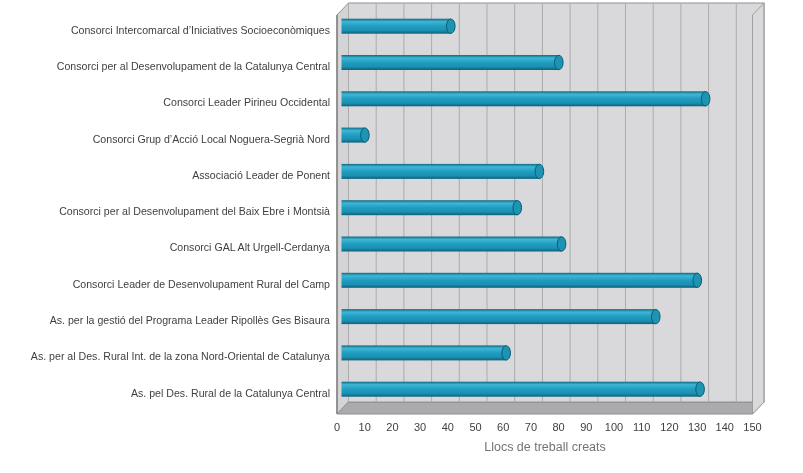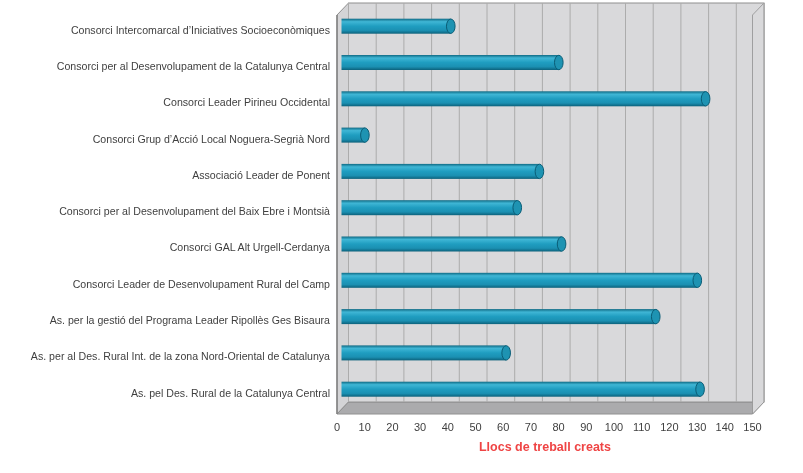--- a/index.html
+++ b/index.html
@@ -20,22 +20,22 @@
     left: 0;
     top: 0;
   }
   .axis-title {
     position: absolute;
     left: 337px;
     top: 440px;
     width: 416px;
     text-align: center;
     font-size: 12.5px;
-    font-weight: bold;
-    color: #ef4444;
+    font-weight: normal;
+    color: #737373;
   }
   text.cat-label {
     font-family: "Liberation Sans", sans-serif;
     font-size: 10.6px;
   }
   text.tick-label {
     font-family: "Liberation Sans", sans-serif;
     font-size: 11px;
   }
 </style>

